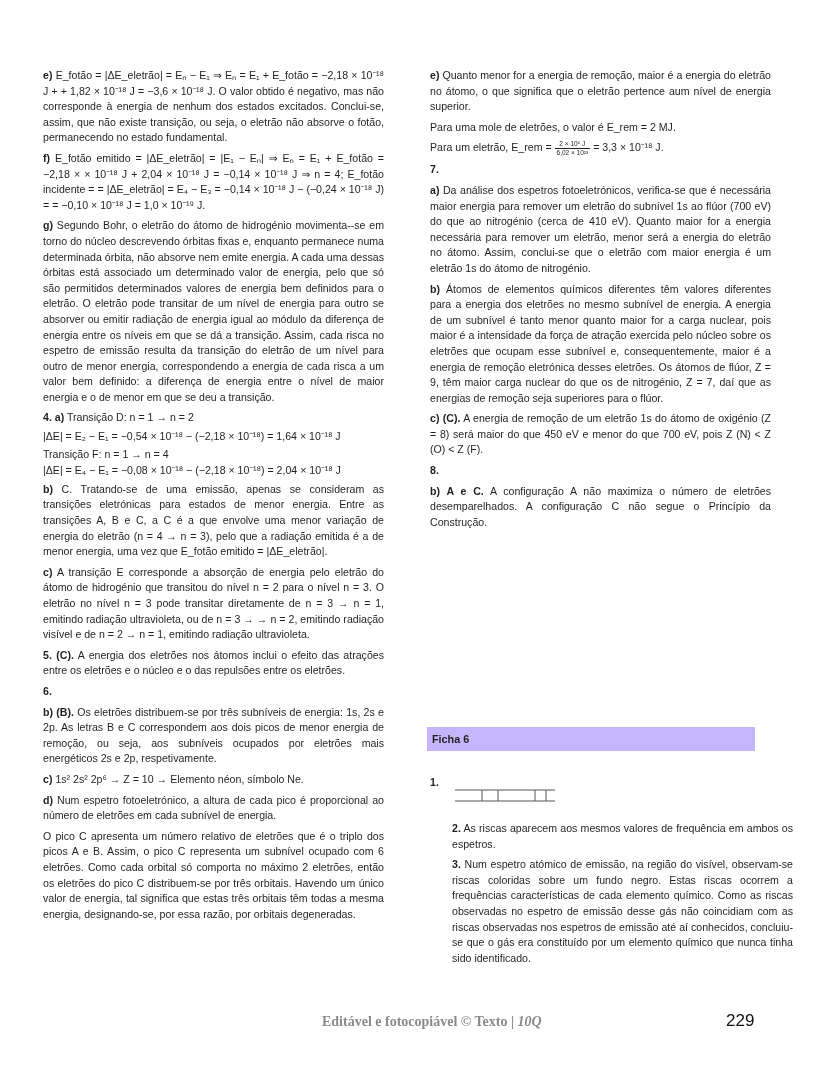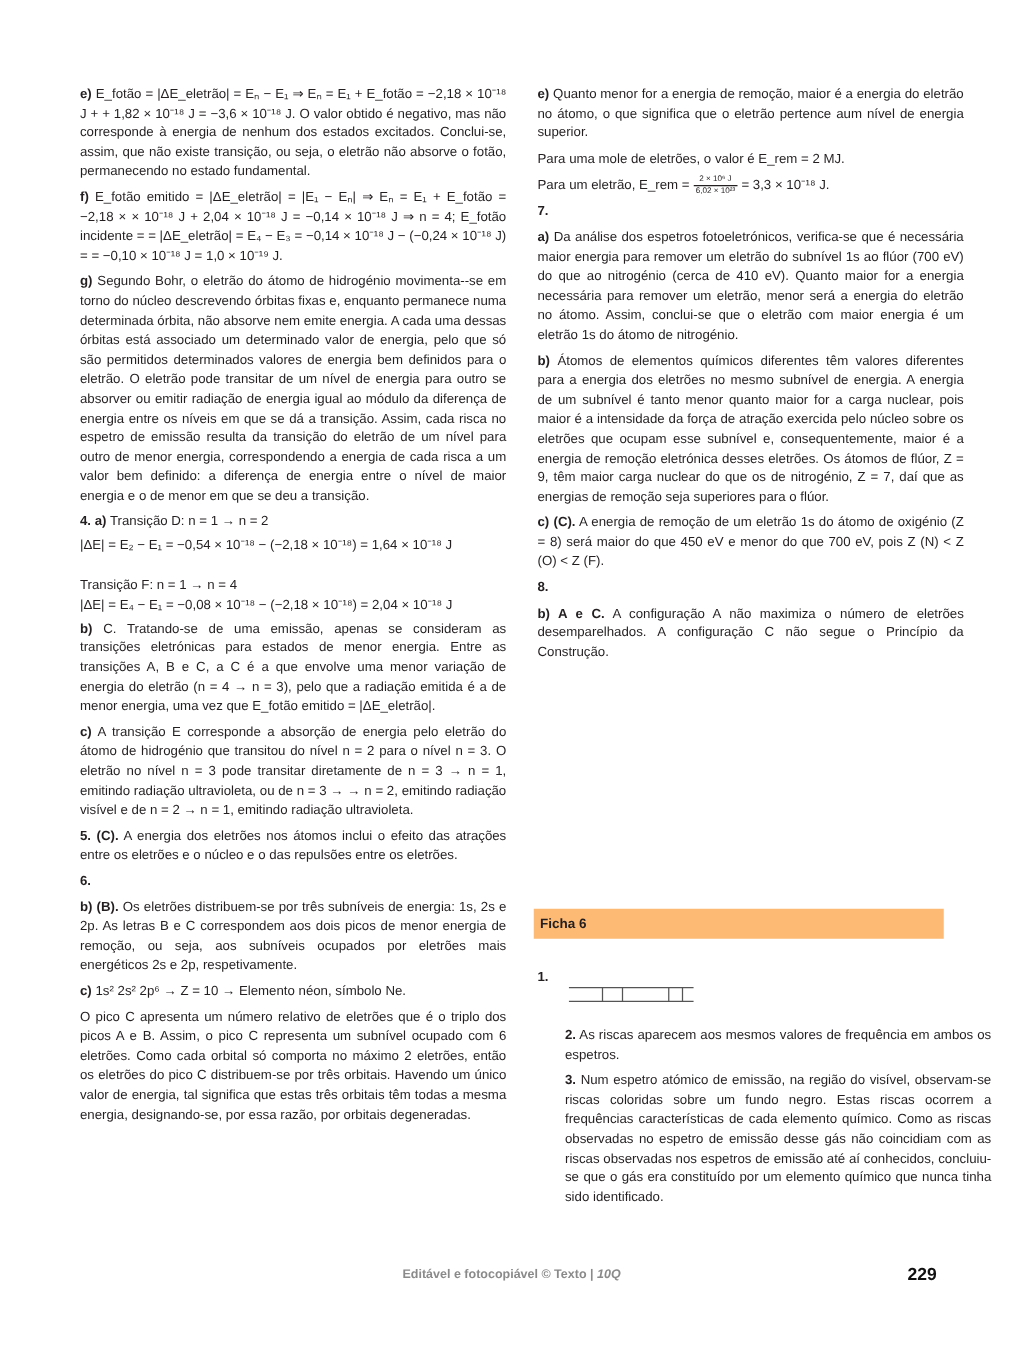--- a/index.html
+++ b/index.html
@@ -1,35 +1,35 @@
 <!DOCTYPE html>
 <html><head>
   <meta charset="utf-8">
   <style>
     html, body { margin: 0; padding: 0; background: #ffffff; }
     body { width: 828px; height: 1077px; position: relative; overflow: hidden;
       font-family: "Liberation Sans", sans-serif; color: #231f20; }
     .col { position: absolute; top: 68px; width: 341px; font-size: 10.6px; line-height: 15.6px; }
-    .col-left { left: 64px; }
+    .col-left { left: 43px; }
     .col-right { left: 430px; }
     p { margin: 0 0 5px 0; text-align: justify; }
     .b { font-weight: bold; }
     .i { font-style: italic; }
     .num { font-weight: bold; margin-bottom: 5px; }
     .ficha { position: absolute; left: 427px; top: 727px; width: 328px; height: 24px;
-      background: #fdba74; font-weight: bold; font-size: 10.8px; line-height: 24px; padding-left: 5px; box-sizing: border-box; }
+      background: #c4b5fd; font-weight: bold; font-size: 10.8px; line-height: 24px; padding-left: 5px; box-sizing: border-box; }
     .ficha6-q1 { position: absolute; left: 430px; top: 776px; font-weight: bold; font-size: 10.6px; }
     .spectrum { position: absolute; left: 455px; top: 788px; width: 100px; height: 14px; }
     .ficha6-body { position: absolute; left: 430px; top: 821px; width: 341px; font-size: 10.6px; line-height: 15.6px; margin-left: 22px; }
     .frac { display: inline-block; vertical-align: middle; text-align: center; font-size: 6.5px; line-height: 8px; }
     .frac .top { display: block; border-bottom: 1px solid #231f20; padding: 0 2px; }
     .frac .bot { display: block; padding: 0 2px; }
-    .footer { position: absolute; top: 1014px; left: 322px; font-size: 10px; color: #8a8a8a; font-weight: bold; }
+    .footer { position: absolute; top: 1014px; left: 322px; font-size: 14px; color: #8a8a8a; font-weight: bold; font-family: Liberation Serif, serif; }
     .footer .i { font-weight: bold; }
-    .pageno { position: absolute; top: 1011px; left: 726px; font-size: 14px; font-weight: bold; color: #111; }
+    .pageno { position: absolute; top: 1011px; left: 726px; font-size: 17px; font-weight: normal; color: #111; }
   </style>
 </head>
 <body>
 
 <div class="col col-left">
   <p>
     <span class="b">e)</span>
     <span>E_fotão = |ΔE_eletrão| = Eₙ − E₁ ⇒ Eₙ = E₁ + E_fotão = −2,18 × 10⁻¹⁸ J + + 1,82 × 10⁻¹⁸ J = −3,6 × 10⁻¹⁸ J.</span>
     <span>O valor obtido é negativo, mas não corresponde à energia de nenhum dos estados excitados. Conclui-se, assim, que não existe transição, ou seja, o eletrão não absorve o fotão, permanecendo no estado fundamental.</span>
   </p>
@@ -40,21 +40,21 @@
   <p>
     <span class="b">g)</span>
     <span>Segundo Bohr, o eletrão do átomo de hidrogénio movimenta--se em torno do núcleo descrevendo órbitas fixas e, enquanto permanece numa determinada órbita, não absorve nem emite energia. A cada uma dessas órbitas está associado um determinado valor de energia, pelo que só são permitidos determinados valores de energia bem definidos para o eletrão. O eletrão pode transitar de um nível de energia para outro se absorver ou emitir radiação de energia igual ao módulo da diferença de energia entre os níveis em que se dá a transição. Assim, cada risca no espetro de emissão resulta da transição do eletrão de um nível para outro de menor energia, correspondendo a energia de cada risca a um valor bem definido: a diferença de energia entre o nível de maior energia e o de menor em que se deu a transição.</span>
   </p>
   <div>
     <div style="margin-bottom:3px">
       <span class="b">4.</span>
       <span class="b">a)</span>
       <span>Transição D: n = 1 → n = 2</span>
     </div>
-    <div style="margin-bottom:16px">|ΔE| = E₂ − E₁ = −0,54 × 10⁻¹⁸ − (−2,18 × 10⁻¹⁸) = 1,64 × 10⁻¹⁸ J</div>
+    <div style="margin-bottom:2px">|ΔE| = E₂ − E₁ = −0,54 × 10⁻¹⁸ − (−2,18 × 10⁻¹⁸) = 1,64 × 10⁻¹⁸ J</div>
     <div style="margin-bottom:1px">Transição F: n = 1 → n = 4</div>
     <div style="margin-bottom:3px">|ΔE| = E₄ − E₁ = −0,08 × 10⁻¹⁸ − (−2,18 × 10⁻¹⁸) = 2,04 × 10⁻¹⁸ J</div>
     <p>
       <span class="b">b)</span>
       <span>C. Tratando-se de uma emissão, apenas se consideram as transições eletrónicas para estados de menor energia. Entre as transições A, B e C, a C é a que envolve uma menor variação de energia do eletrão (n = 4 → n = 3), pelo que a radiação emitida é a de menor energia, uma vez que E_fotão emitido = |ΔE_eletrão|.</span>
     </p>
     <p>
       <span class="b">c)</span>
       <span>A transição E corresponde a absorção de energia pelo eletrão do átomo de hidrogénio que transitou do nível n = 2 para o nível n = 3. O eletrão no nível n = 3 pode transitar diretamente de n = 3 → n = 1, emitindo radiação ultravioleta, ou de n = 3 → → n = 2, emitindo radiação visível e de n = 2 → n = 1, emitindo radiação ultravioleta.</span>
     </p>
@@ -64,20 +64,24 @@
     <span>A energia dos eletrões nos átomos inclui o efeito das atrações entre os eletrões e o núcleo e o das repulsões entre os eletrões.</span>
   </p>
   <div class="num">6.</div>
   <p>
     <span class="b">b) (B).</span>
     <span>Os eletrões distribuem-se por três subníveis de energia: 1s, 2s e 2p. As letras B e C correspondem aos dois picos de menor energia de remoção, ou seja, aos subníveis ocupados por eletrões mais energéticos 2s e 2p, respetivamente.</span>
   </p>
   <p>
     <span class="b">c)</span>
     <span>1s² 2s² 2p⁶ → Z = 10 → Elemento néon, símbolo Ne.</span>
+  </p>
+  <p>
+    <span class="b">d)</span>
+    <span>Num espetro fotoeletrónico, a altura de cada pico é proporcional ao número de eletrões em cada subnível de energia.</span>
   </p>
   <p>O pico C apresenta um número relativo de eletrões que é o triplo dos picos A e B. Assim, o pico C representa um subnível ocupado com 6 eletrões. Como cada orbital só comporta no máximo 2 eletrões, então os eletrões do pico C distribuem-se por três orbitais. Havendo um único valor de energia, tal significa que estas três orbitais têm todas a mesma energia, designando-se, por essa razão, por orbitais degeneradas.</p>
 </div>
 
 <div class="col col-right">
   <p>
     <span class="b">e)</span>
     <span>Quanto menor for a energia de remoção, maior é a energia do eletrão no átomo, o que significa que o eletrão pertence aum nível de energia superior.</span>
   </p>
   <p>Para uma mole de eletrões, o valor é E_rem = 2 MJ.</p>

